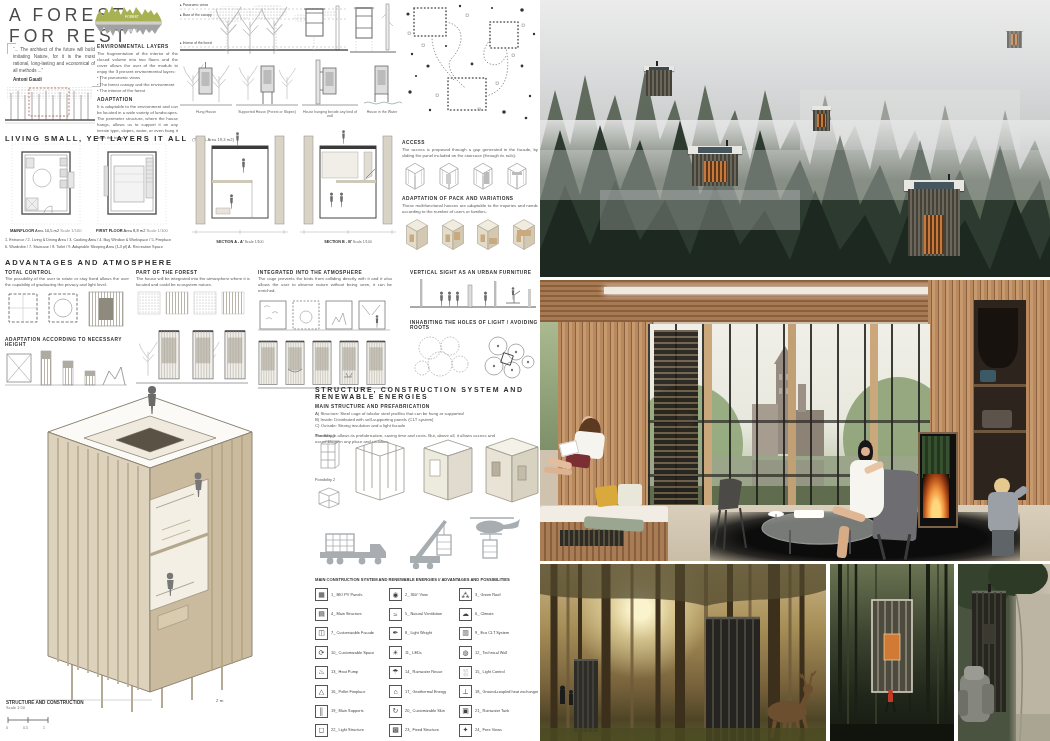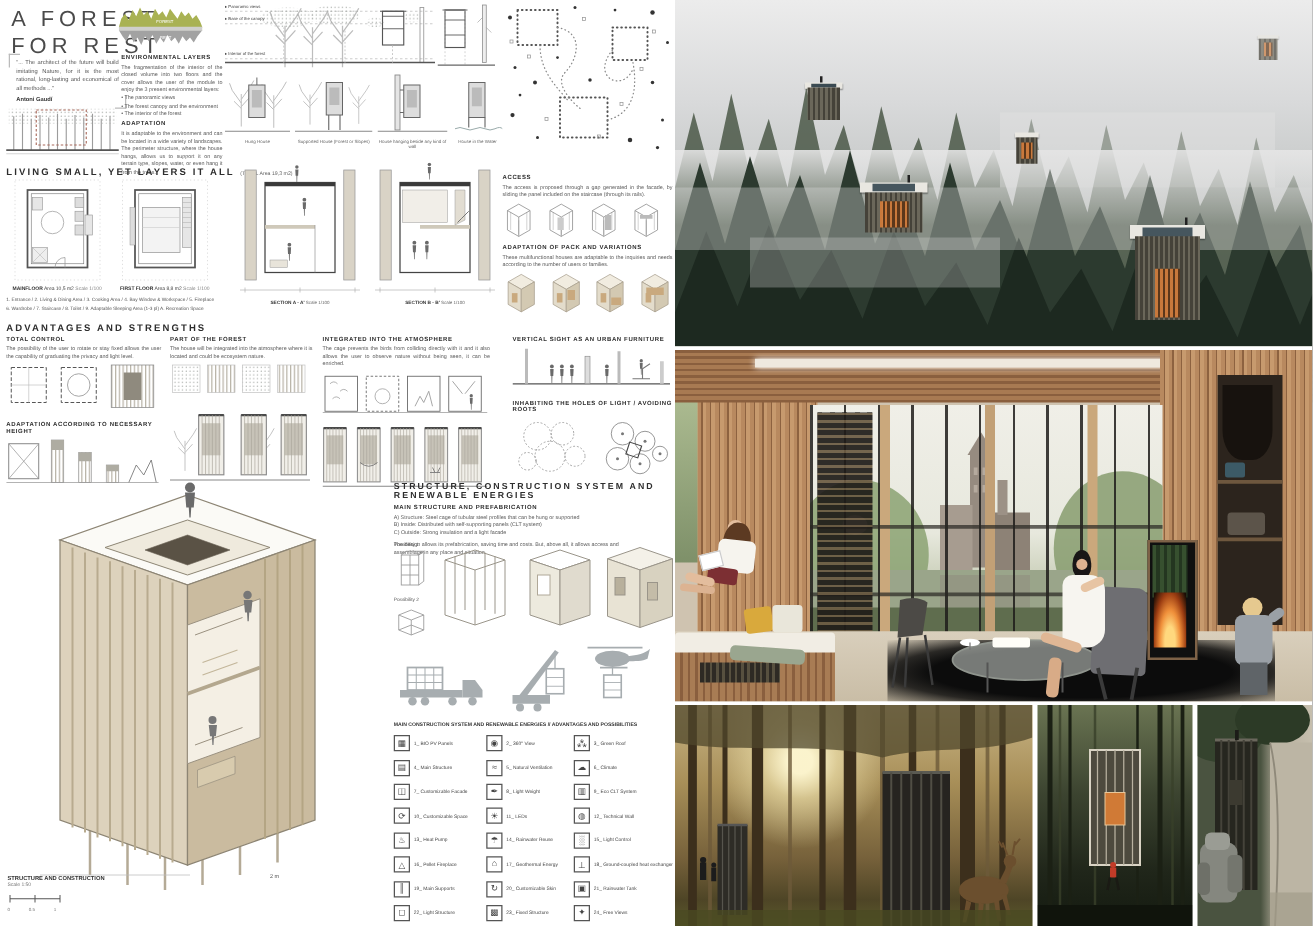--- a/index.html
+++ b/index.html
@@ -355,21 +355,21 @@
           <use href="#cubeS" width="30" height="36"></use>
           <rect x="16" y="20" width="8" height="6" fill="#c9a97e"></rect>
         </svg>
       <svg width="30" height="36">
           <use href="#cubeS" width="30" height="36"></use>
           <rect x="8" y="12" width="14" height="6" fill="#c9a97e"></rect>
         </svg>
     </div>
   </div>
 
-  <div class="abs secH" style="left:5px;top:258px;">ADVANTAGES AND STRENGTHS</div>
+  <div class="abs secH" style="left:5px;top:258px;">ADVANTAGES AND ATMOSPHERE</div>
 
   <div class="abs" style="left:5px;top:270px;width:124px;">
     <div class="subH">TOTAL CONTROL</div>
     <div class="p" style="margin-top:1px;">The possibility of the user to rotate or stay fixed allows the user the capability of graduating the privacy and light level.</div>
     <svg width="122" height="40" viewBox="0 0 122 40" style="margin-top:2px;">
       <rect x="4" y="4" width="28" height="28" fill="none" stroke="#555" stroke-width=".8" stroke-dasharray="3 1.6"></rect>
       <path d="M18 4v28M4 18h28" stroke="#bbb" stroke-width=".5"></path>
       <rect x="44" y="4" width="28" height="28" fill="none" stroke="#555" stroke-width=".8" stroke-dasharray="3 1.6"></rect>
       <circle cx="58" cy="18" r="9" fill="none" stroke="#999" stroke-width=".7"></circle>
       <rect x="84" y="2" width="34" height="34" fill="url(#vs)" stroke="#888" stroke-width=".6"></rect>

